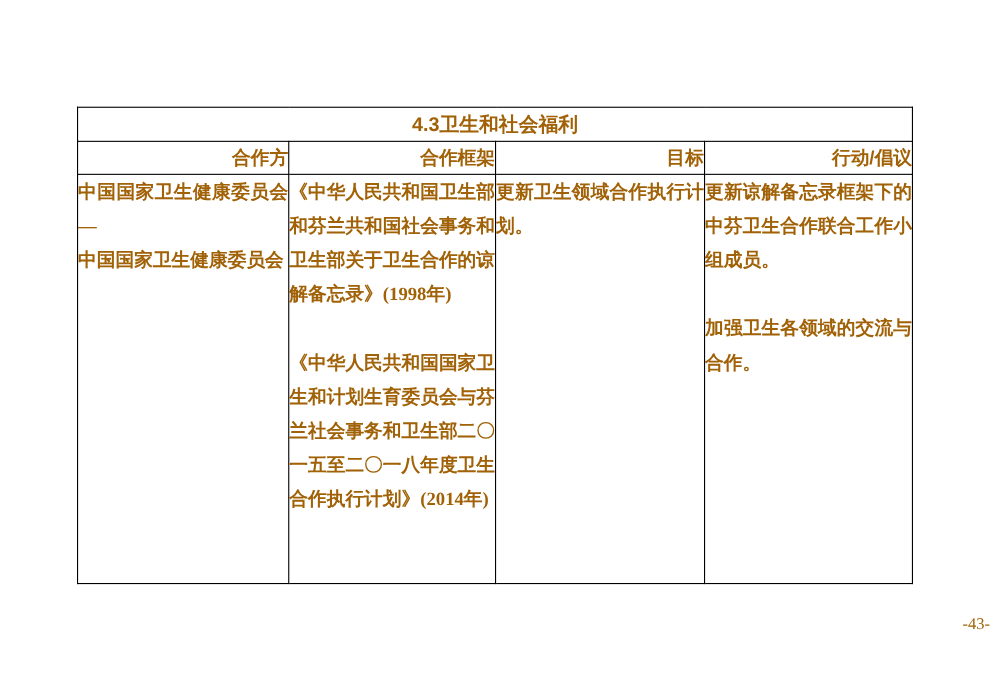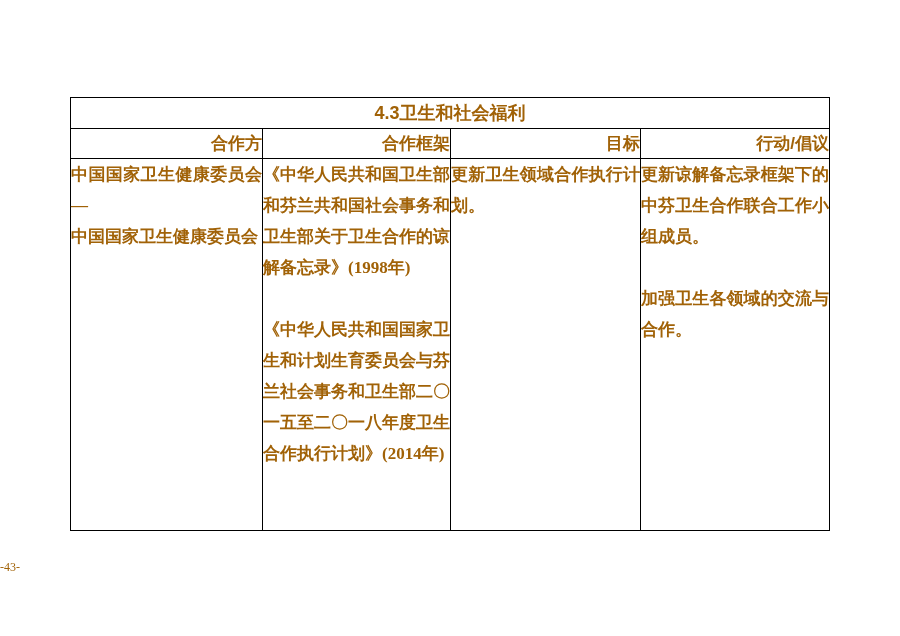--- a/index.html
+++ b/index.html
@@ -61,22 +61,22 @@
     line-break: strict;
   }
   .body-cell p.gap-after {
     margin-bottom: 31px;
   }
   .page-footer {
     position: absolute;
     left: 0;
     top: 560px;
     width: 100%;
-    text-align: left;
-    font-size: 12px;
+    text-align: right;
+    font-size: 15px;
     font-family: "Liberation Serif", "DejaVu Serif", serif;
   }
 </style>
 </head>
 <body>
 
 <div class="page">
 
   <table class="doc-table">
     <colgroup>

